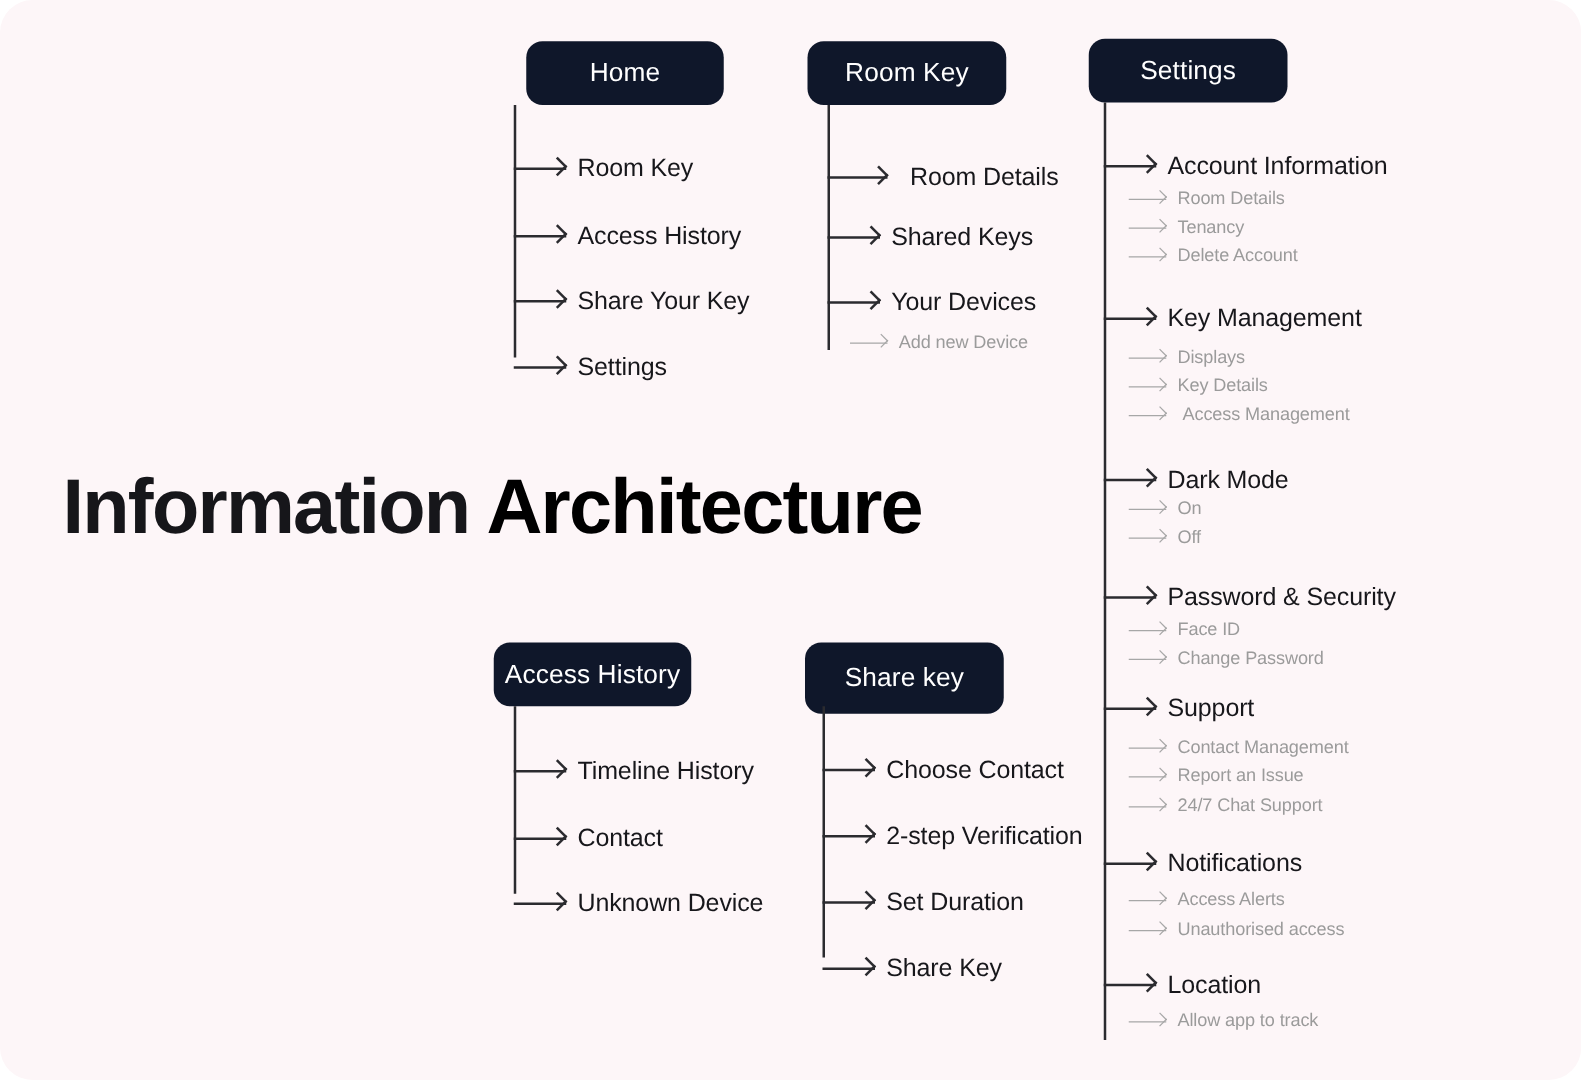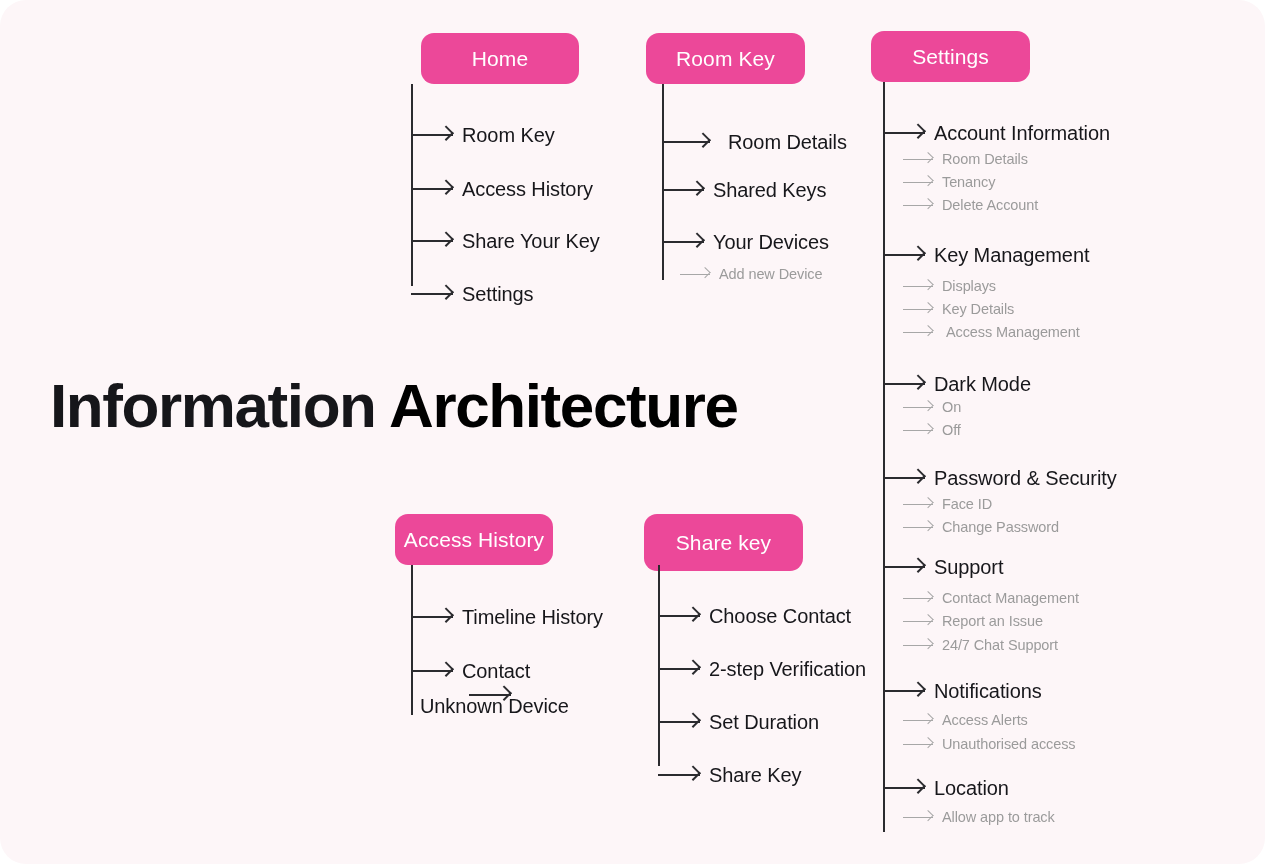--- a/index.html
+++ b/index.html
@@ -35,21 +35,21 @@
   }
   .title .t-dark { color: #16161a; }
   .title .t-pink { color: #000000; }
 
   
   .column {
     position: absolute;
   }
   .node-box {
     position: absolute;
-    background: #ec4899;
+    background: #0f172a;
     border-radius: 13px;
     color: #ffffff;
     display: flex;
     align-items: center;
     justify-content: center;
     font-size: 21px;
     font-weight: 400;
     letter-spacing: 0.1px;
     white-space: nowrap;
     box-sizing: border-box;
@@ -280,21 +280,21 @@
     <div class="spine" style="left:411px;top:565px;height:150px;"></div>
 
     <div class="branch lvl1" style="left:411px;top:607px;">
       <span class="arrow"></span>
       <span class="lbl">Timeline History</span>
     </div>
     <div class="branch lvl1" style="left:411px;top:661px;">
       <span class="arrow"></span>
       <span class="lbl">Contact</span>
     </div>
-    <div class="branch lvl1" style="left:411px;top:694px;flex-direction:column;">
+    <div class="branch lvl1" style="left:411px;top:713px;">
       <span class="arrow"></span>
       <span class="lbl">Unknown Device</span>
     </div>
   </div>
 
   <div class="column sharekey" style="left:0;top:0;">
     <div class="node-box" style="left:644px;top:514px;width:159px;height:57px;">Share key</div>
     <div class="spine" style="left:658px;top:565px;height:201px;"></div>
 
     <div class="branch lvl1" style="left:658px;top:606px;">

